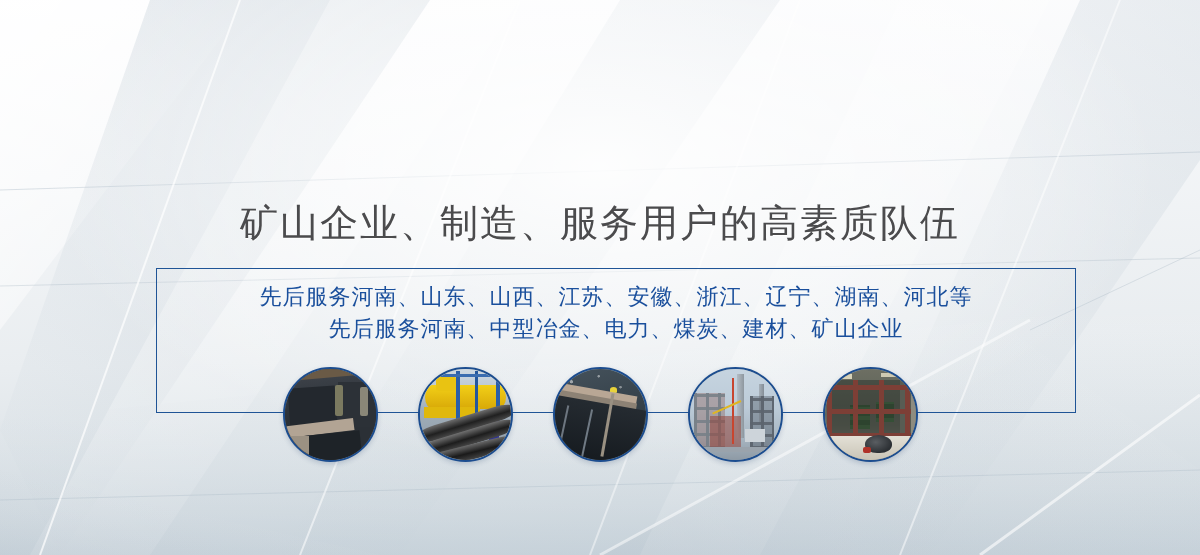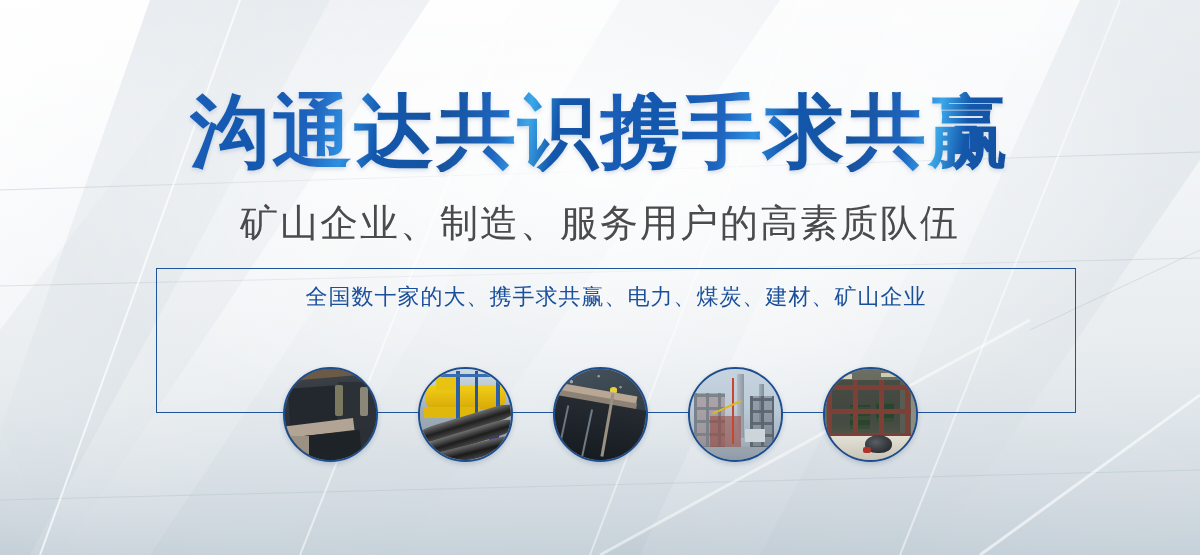--- a/index.html
+++ b/index.html
@@ -254,29 +254,27 @@
       <line x1="520" y1="0" x2="300" y2="555" stroke="#ffffff" stroke-opacity="0.55" stroke-width="2"></line>
       <line x1="800" y1="0" x2="590" y2="555" stroke="#ffffff" stroke-opacity="0.45" stroke-width="2"></line>
       <line x1="1120" y1="0" x2="900" y2="555" stroke="#ffffff" stroke-opacity="0.5" stroke-width="2"></line>
       <line x1="980" y1="555" x2="1200" y2="395" stroke="#ffffff" stroke-opacity="0.6" stroke-width="3"></line>
       <line x1="600" y1="555" x2="1030" y2="320" stroke="#ffffff" stroke-opacity="0.5" stroke-width="3"></line>
     </svg>
 
     <div class="vignette"></div>
   </div>
 
-  <div class="headline-wrap">
-    <span class="headline">沟通达共识</span><span class="gap"></span><span class="headline">携手求共赢</span>
-  </div>
 
   <div class="subtitle">矿山企业、制造、服务用户的高素质队伍</div>
 
   <div class="info-box"></div>
   <div class="info-lines">
-    <div>全国数十家的大、携手求共赢、电力、煤炭、建材、矿山企业</div>
+    <div>先后服务河南、山东、山西、江苏、安徽、浙江、辽宁、湖南、河北等</div>
+    <div>先后服务河南、中型冶金、电力、煤炭、建材、矿山企业</div>
   </div>
 
   <div class="circles">
 
     <div class="circle" style="left:283px; top:367px;">
       <div class="photo ph1">
         <span class="p-a"></span>
           <span class="p-b"></span>
           <span class="p-e"></span>
         <span class="p-f"></span>

